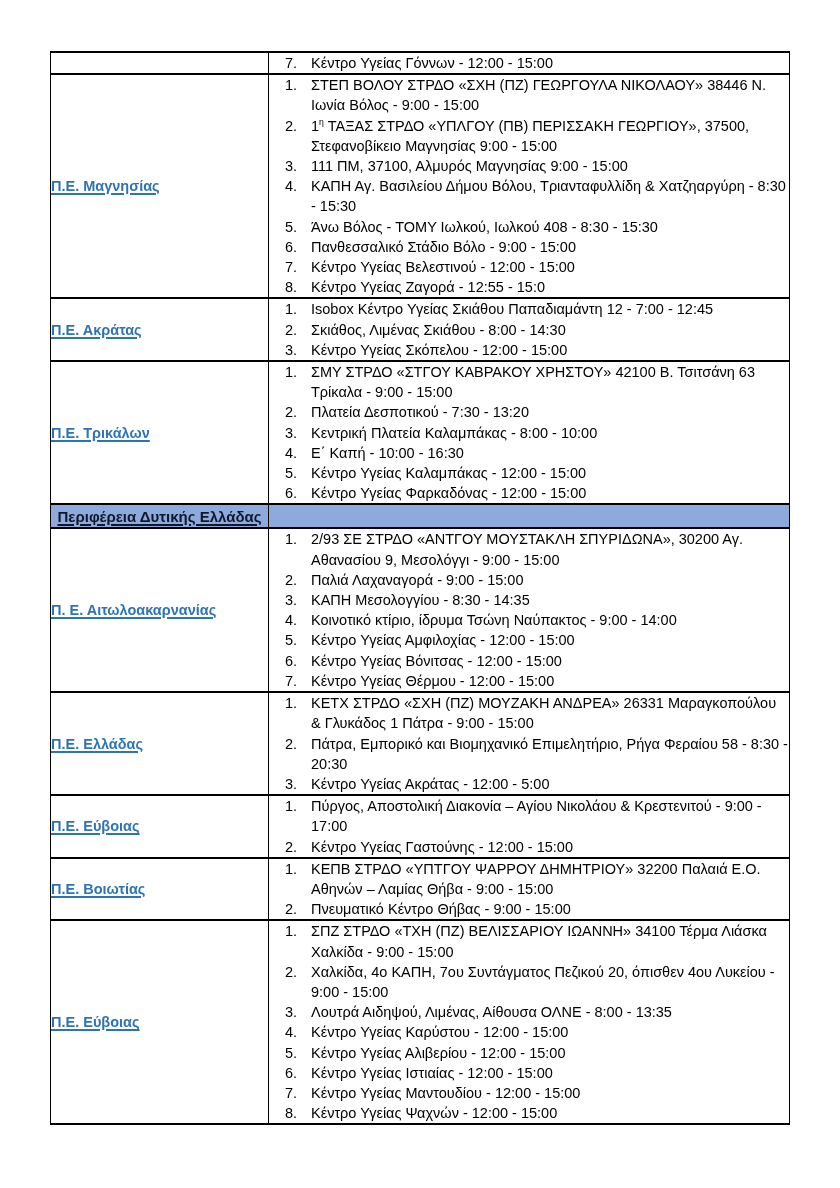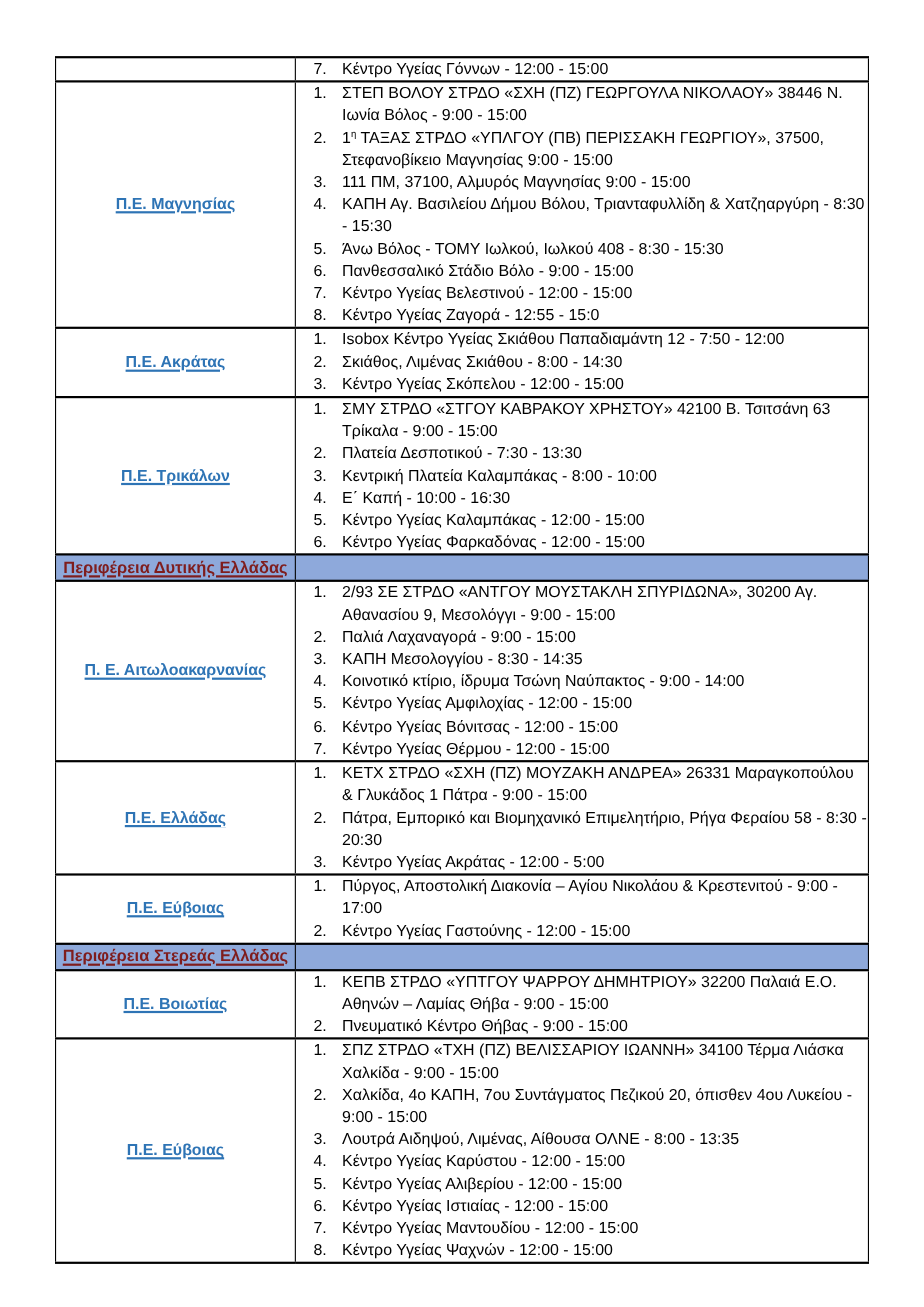--- a/index.html
+++ b/index.html
@@ -29,21 +29,20 @@
   }
   table.sched td{
     border-top:2px solid #000;
     border-bottom:2px solid #000;
     border-left:1.5px solid #000;
     border-right:1.5px solid #000;
     vertical-align:middle;
     padding:0;
   }
   td.region-cell{
-    text-align:center;
     vertical-align:middle;
   }
   .region-link{
     color:#2E74B5;
     font-weight:bold;
     text-decoration:underline;
     text-decoration-thickness:1.5px;
     text-underline-offset:2px;
     cursor:pointer;
   }
@@ -73,21 +72,21 @@
   }
   tr.band-row td{
     background:#8EA9DB;
     height:22px;
   }
   .band-label{
     display:block;
     text-align:center;
     font-weight:bold;
     font-size:15px;
-    color:#7f1d1d;
+    color:#0f172a;
     text-decoration:underline;
     text-decoration-thickness:1.5px;
     text-underline-offset:2px;
     line-height:21px;
   }
 </style>
 </head>
 <body>
 
 <div class="page">
@@ -141,42 +140,42 @@
               <span class="itm-num">8.</span>
               <span class="itm-text">Κέντρο Υγείας Ζαγορά - <span class="time">12:55 - 15:0</span></span>
             </div>
           </td>
         </tr>
         <tr class="data-row">
           <td class="region-cell"><span class="region-link">Π.Ε. Ακράτας</span></td>
           <td class="items-cell">
             <div class="itm">
               <span class="itm-num">1.</span>
-              <span class="itm-text">Isobox Κέντρο Υγείας Σκιάθου Παπαδιαμάντη 12 - <span class="time">7:50 - 12:00</span></span>
+              <span class="itm-text">Isobox Κέντρο Υγείας Σκιάθου Παπαδιαμάντη 12 - <span class="time">7:00 - 12:45</span></span>
             </div>
             <div class="itm">
               <span class="itm-num">2.</span>
               <span class="itm-text">Σκιάθος, Λιμένας Σκιάθου - <span class="time">8:00 - 14:30</span></span>
             </div>
             <div class="itm">
               <span class="itm-num">3.</span>
               <span class="itm-text">Κέντρο Υγείας Σκόπελου - <span class="time">12:00 - 15:00</span></span>
             </div>
           </td>
         </tr>
         <tr class="data-row">
           <td class="region-cell"><span class="region-link">Π.Ε. Τρικάλων</span></td>
           <td class="items-cell">
             <div class="itm">
               <span class="itm-num">1.</span>
               <span class="itm-text">ΣΜΥ ΣΤΡΔΟ «ΣΤΓΟΥ ΚΑΒΡΑΚΟΥ ΧΡΗΣΤΟΥ» 42100 Β. Τσιτσάνη 63 Τρίκαλα - <span class="time">9:00 - 15:00</span></span>
             </div>
             <div class="itm">
               <span class="itm-num">2.</span>
-              <span class="itm-text">Πλατεία Δεσποτικού - <span class="time">7:30 - 13:30</span></span>
+              <span class="itm-text">Πλατεία Δεσποτικού - <span class="time">7:30 - 13:20</span></span>
             </div>
             <div class="itm">
               <span class="itm-num">3.</span>
               <span class="itm-text">Κεντρική Πλατεία Καλαμπάκας - <span class="time">8:00 - 10:00</span></span>
             </div>
             <div class="itm">
               <span class="itm-num">4.</span>
               <span class="itm-text">Ε΄ Καπή - <span class="time">10:00 - 16:30</span></span>
             </div>
             <div class="itm">
@@ -250,26 +249,20 @@
           <td class="items-cell">
             <div class="itm">
               <span class="itm-num">1.</span>
               <span class="itm-text">Πύργος, Αποστολική Διακονία – Αγίου Νικολάου &amp; Κρεστενιτού - <span class="time">9:00 - 17:00</span></span>
             </div>
             <div class="itm">
               <span class="itm-num">2.</span>
               <span class="itm-text">Κέντρο Υγείας Γαστούνης - <span class="time">12:00 - 15:00</span></span>
             </div>
           </td>
-        </tr>
-        <tr class="band-row">
-          <td class="band-label-cell">
-            <span class="band-label">Περιφέρεια Στερεάς Ελλάδας</span>
-          </td>
-          <td class="band-empty-cell"></td>
         </tr>
         <tr class="data-row">
           <td class="region-cell"><span class="region-link">Π.Ε. Βοιωτίας</span></td>
           <td class="items-cell">
             <div class="itm">
               <span class="itm-num">1.</span>
               <span class="itm-text">ΚΕΠΒ ΣΤΡΔΟ «ΥΠΤΓΟΥ ΨΑΡΡΟΥ ΔΗΜΗΤΡΙΟΥ» 32200 Παλαιά Ε.Ο. Αθηνών – Λαμίας Θήβα - <span class="time">9:00 - 15:00</span></span>
             </div>
             <div class="itm">
               <span class="itm-num">2.</span>

